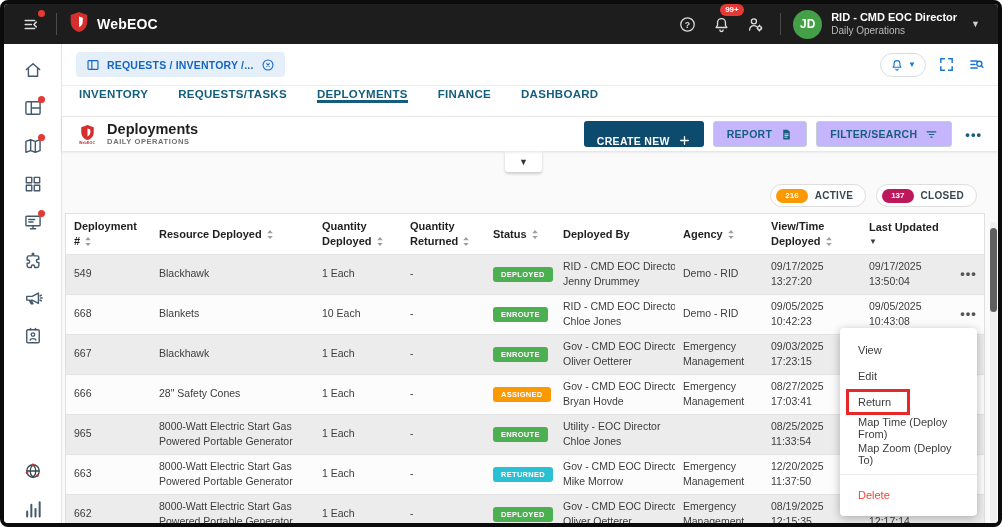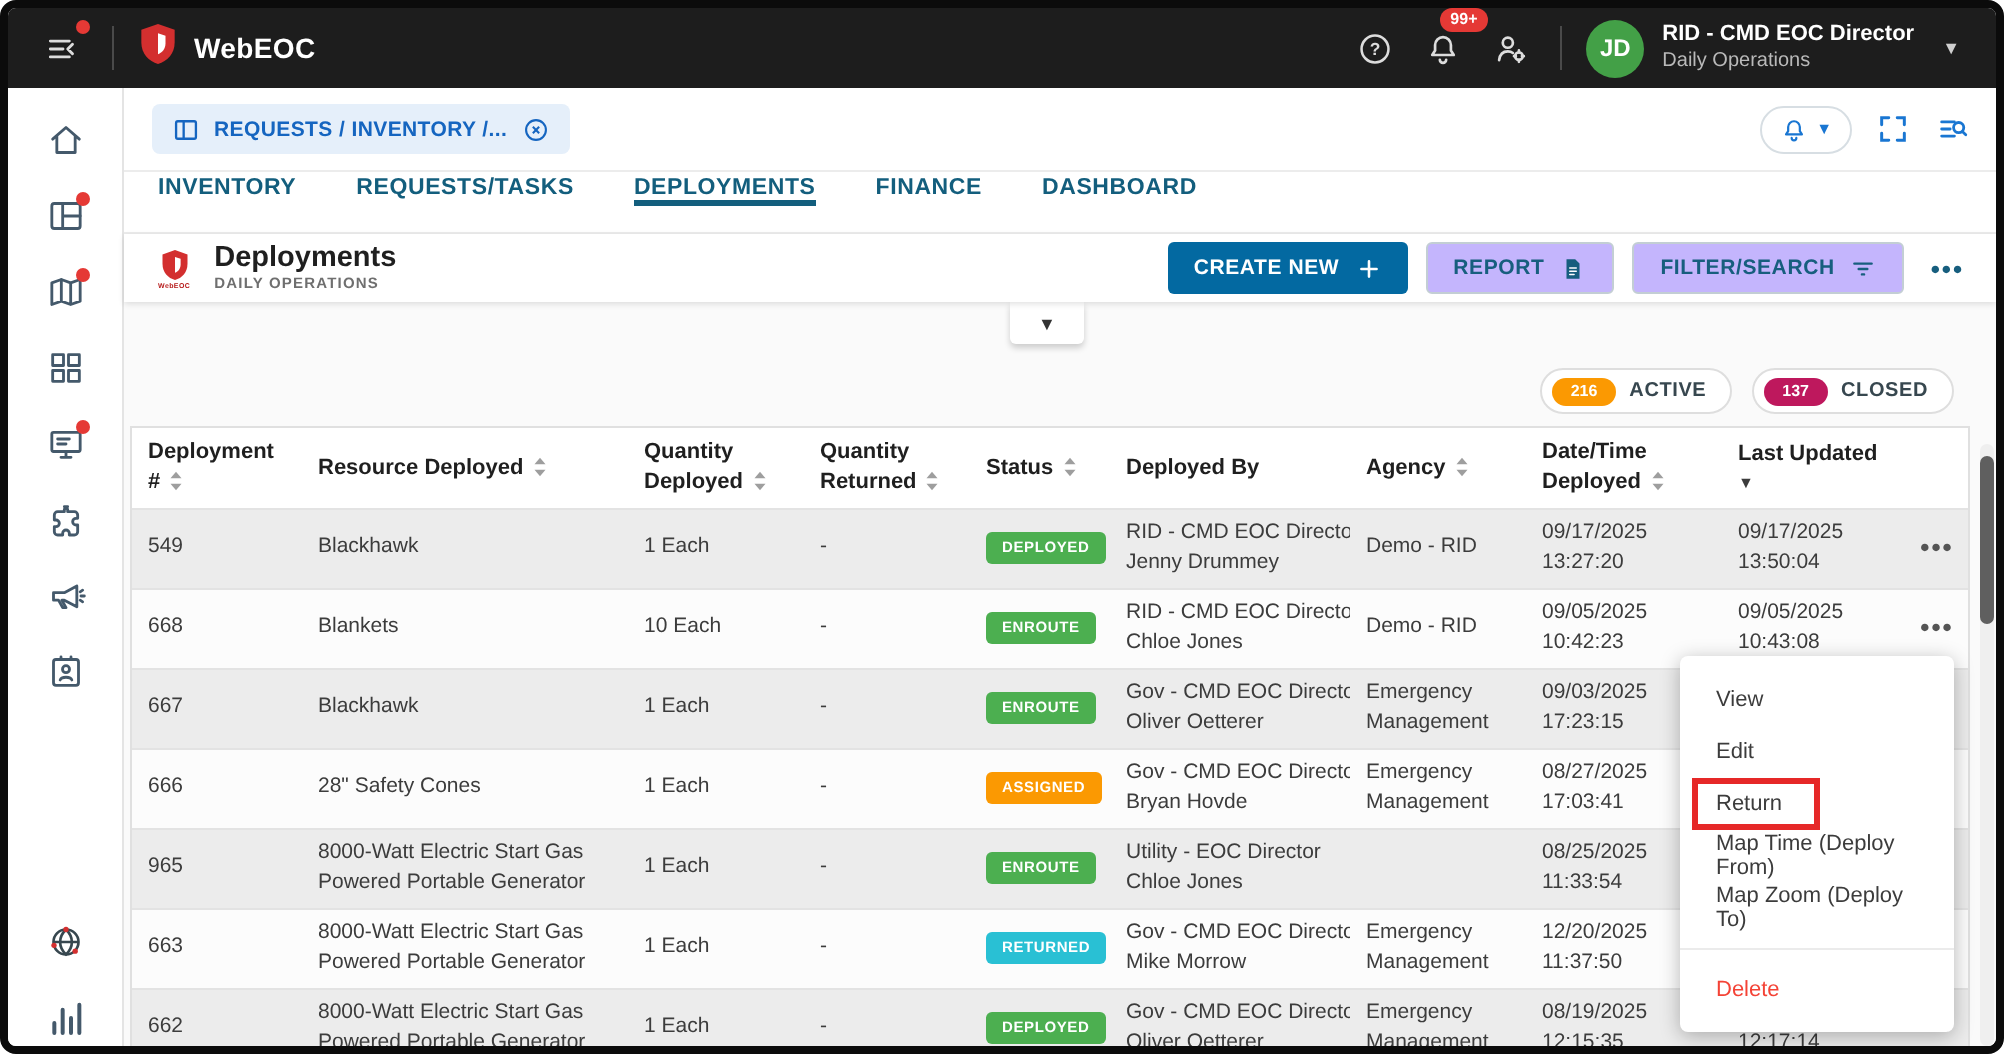--- a/index.html
+++ b/index.html
@@ -49,21 +49,21 @@
 
   
   .pageheader { flex:0 0 34px; background:#fff; display:flex; align-items:center; padding:0 12px 0 17px; box-shadow:0 1px 3px rgba(0,0,0,.12); position:relative; z-index:5; }
   .ph-logo { display:flex; flex-direction:column; align-items:center; margin-right:12px; }
   .ph-logo svg { width:15px; height:17px; }
   .ph-logo .logo-word { font-size:3.5px; color:#b71c1c; font-weight:bold; letter-spacing:.2px; }
   .ph-title { font-size:14.5px; font-weight:bold; color:#1f1f1f; line-height:1.1; }
   .ph-sub { font-size:7.5px; color:#6f6f6f; font-weight:bold; letter-spacing:.6px; }
   .ph-buttons { margin-left:auto; display:flex; align-items:center; gap:9px; }
   .btn { height:26px; border-radius:3px; display:flex; align-items:center; gap:8px; font-size:10.5px; font-weight:bold; letter-spacing:.3px; padding:0 13px; cursor:pointer; }
-  .btn-primary { background:#0369a1; color:#fff; }
+  .btn-primary { background:#0c4a6e; color:#fff;align-items:flex-end; }
   .btn-outline { background:#c4b5fd; border:1px solid #c3ced4; color:#175e7e; }
   .btn svg { width:13px; height:13px; }
   .more-dots { color:#175e7e; font-weight:bold; font-size:13px; letter-spacing:1px; padding:0 4px; cursor:pointer; }
 
   
   .content { flex:1; background:#fafafa; position:relative; min-height:0; }
   .collapse-btn { position:absolute; top:0; left:443px; width:37px; height:21px; background:#fff; box-shadow:0 2px 3px rgba(0,0,0,.18); border-radius:0 0 3px 3px; display:flex; align-items:center; justify-content:center; font-size:9px; color:#333; cursor:pointer; }
   .pills { position:absolute; top:33px; right:21px; display:flex; gap:10px; }
   .pill { display:flex; align-items:center; gap:7px; background:#fff; border:1px solid #dedede; border-radius:12px; height:23px; padding:0 12px 0 5px; cursor:pointer; }
   .pill-badge { color:#fff; font-size:8px; font-weight:bold; border-radius:9px; padding:3px 9px; line-height:1; }
@@ -355,21 +355,21 @@
                         <path d="M4 11 1 7.5h6Z" fill="#9e9e9e"></path>
                       </svg>
                     </span></th>
                   <th><span>Deployed By</span></th>
                   <th><span>Agency</span><span class="sort-both">
                       <svg viewBox="0 0 8 12">
                         <path d="M4 1 7 4.5H1Z" fill="#9e9e9e"></path>
                         <path d="M4 11 1 7.5h6Z" fill="#9e9e9e"></path>
                       </svg>
                     </span></th>
-                  <th><span>Date/Time Deployed</span><span class="sort-both">
+                  <th><span>View/Time Deployed</span><span class="sort-both">
                       <svg viewBox="0 0 8 12">
                         <path d="M4 1 7 4.5H1Z" fill="#9e9e9e"></path>
                         <path d="M4 11 1 7.5h6Z" fill="#9e9e9e"></path>
                       </svg>
                     </span></th>
                   <th><span>Last Updated</span><span class="sort-desc">▼</span></th>
                   <th><span></span></th>
                 </tr>
               </thead>
             <tbody id="tbody">

